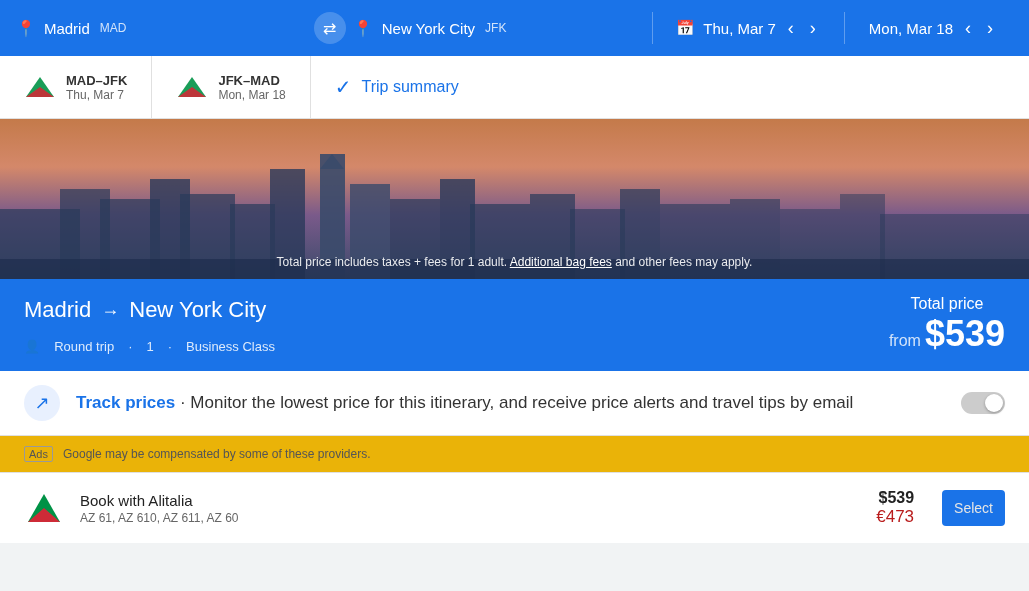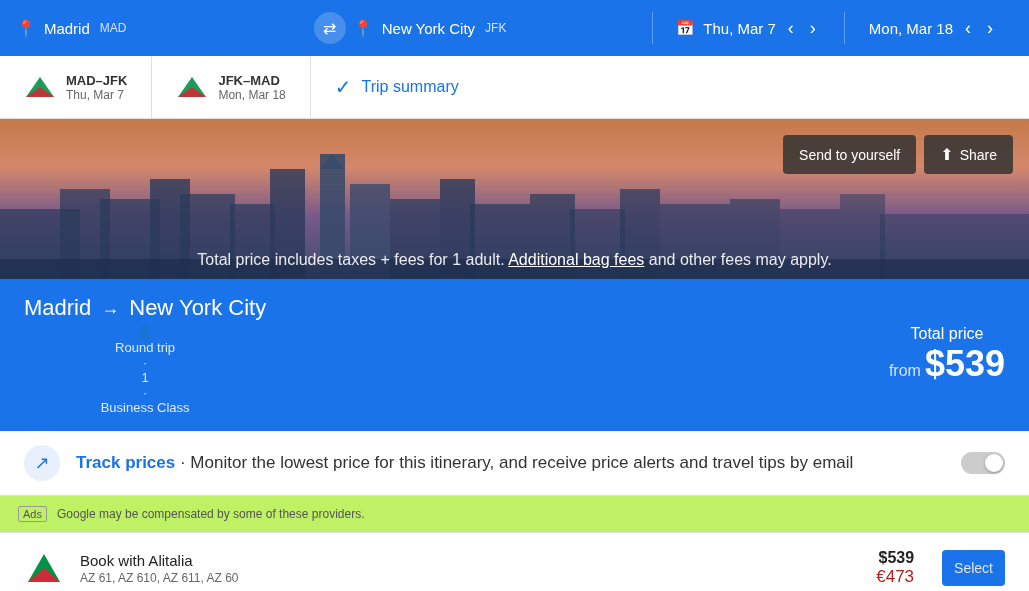--- a/index.html
+++ b/index.html
@@ -96,21 +96,21 @@
       bottom: 0;
       left: 0;
       right: 0;
       height: 130px;
     }
     .hero-overlay-text {
       position: absolute;
       bottom: 10px;
       left: 50%;
       transform: translateX(-50%);
-      font-size: 16px;
+      font-size: 12px;
       color: rgba(255,255,255,0.9);
       white-space: nowrap;
       text-align: center;
     }
     .hero-overlay-text a {
       color: white;
       text-decoration: underline;
     }
     .hero-buttons {
       position: absolute;
@@ -145,25 +145,24 @@
       display: flex;
       align-items: center;
       gap: 10px;
       color: white;
       font-size: 22px;
       font-weight: 500;
     }
     .summary-details {
       color: rgba(255,255,255,0.85);
       font-size: 13px;
-      margin-top: 4px;
-      display: flex;
-      align-items: center;
-      gap: 0;
-      flex-direction: column;
+      margin-top: 16px;
+      display: flex;
+      align-items: center;
+      gap: 14px;
     }
     .summary-price {
       text-align: center;
       color: white;
     }
     .summary-price .from { font-size: 16px; opacity: 0.8; }
     .summary-price .amount { font-size: 36px; font-weight: 600; }
 
     
     .track-prices {
@@ -202,22 +201,22 @@
       height: 18px;
       background: white;
       border-radius: 50%;
       top: 2px;
       right: 2px;
       box-shadow: 0 1px 3px rgba(0,0,0,0.3);
     }
 
     
     .ads-notice {
-      background: #bef264;
-      padding: 10px 18px;
+      background: #eab308;
+      padding: 10px 24px;
       font-size: 12px;
       color: #555;
       display: flex;
       align-items: center;
       gap: 10px;
       border-bottom: 1px solid #e0e0e0;
     }
     .ads-badge {
       border: 1px solid #999;
       border-radius: 2px;
@@ -342,29 +341,20 @@
     <rect x="620" y="40" width="40" height="90" fill="#2a3a5a" opacity="0.7"></rect>
     <rect x="660" y="55" width="70" height="75" fill="#2a3a5a" opacity="0.6"></rect>
     <rect x="730" y="50" width="50" height="80" fill="#2a3a5a" opacity="0.6"></rect>
     <rect x="780" y="60" width="60" height="70" fill="#2a3a5a" opacity="0.5"></rect>
     <rect x="840" y="45" width="45" height="85" fill="#2a3a5a" opacity="0.5"></rect>
     <rect x="880" y="65" width="149" height="65" fill="#2a3a5a" opacity="0.5"></rect>
 
     <rect x="0" y="110" width="1029" height="20" fill="#1a2a4a" opacity="0.6"></rect>
   </svg>
 
-  <div class="hero-buttons">
-    <button class="hero-btn">
-      <span>Send to yourself</span>
-    </button>
-    <button class="hero-btn">
-      <span style="font-size:16px;">⬆</span>
-      <span>Share</span>
-    </button>
-  </div>
 
   <div class="hero-overlay-text">
     <span>Total price includes taxes + fees for 1 adult.</span>
     <a href="#">Additional bag fees</a>
     <span>and other fees may apply.</span>
   </div>
 </div>
 
 <div class="summary-bar">
   <div class="summary-left">

